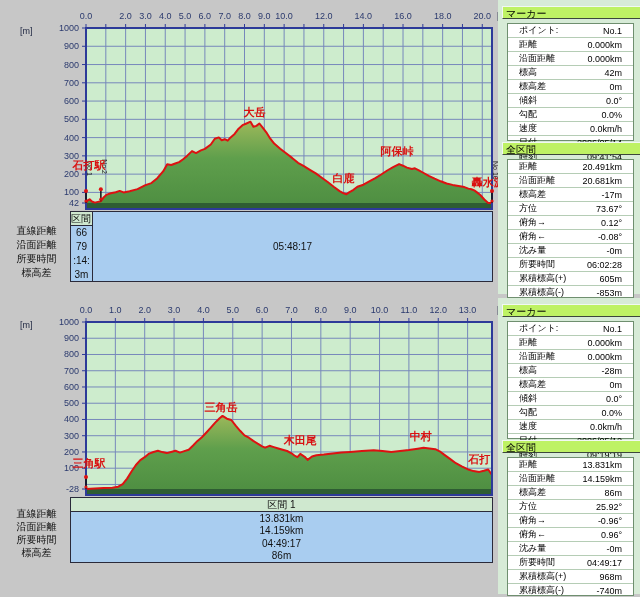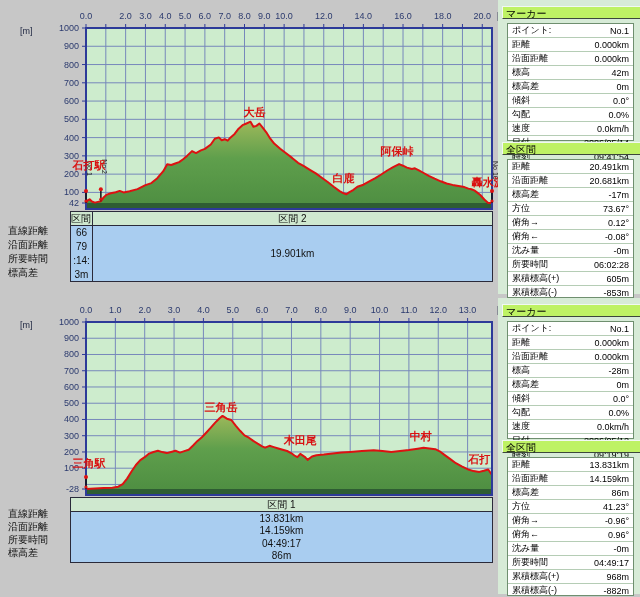--- a/index.html
+++ b/index.html
@@ -4,38 +4,38 @@
 <style>
   html,body{margin:0;padding:0;}
   body{background:#c7c7c7;font-family:"Liberation Sans","DejaVu Sans",sans-serif;}
   .stage{position:relative;width:640px;height:597px;background:#c7c7c7;overflow:hidden;}
   .panel{position:absolute;left:8px;width:640px;height:299px;}
   svg.chart{position:absolute;left:0;top:0;overflow:visible;}
   .ax{font-size:9px;fill:#2b3a6e;}
   .unit{font-size:9px;fill:#222a44;}
   .st{font-size:11px;font-weight:bold;fill:#d91111;}
   .no{font-size:7px;fill:#222222;}
-  .rowlabel{position:absolute;left:0;width:57px;text-align:left;font-size:10px;color:#111;
+  .rowlabel{position:absolute;left:0;width:57px;text-align:center;font-size:10px;color:#111;
             line-height:12px;white-space:nowrap;}
   .sectable{position:absolute;left:62px;display:flex;border:1px solid #2a2a3a;background:#a9cdf0;}
   .seccol{display:flex;flex-direction:column;overflow:hidden;}
   .seccol + .seccol{border-left:1px solid #2a2a3a;}
   .sechead{background:#cfe8cf;border-bottom:1px solid #2a2a3a;font-size:10px;color:#111;
            text-align:center;white-space:nowrap;overflow:hidden;flex:0 0 13px;line-height:13px;}
   .secbody{display:flex;flex-direction:column;flex:1;}
   .secval{flex:1;display:flex;align-items:center;justify-content:center;font-size:10px;color:#111;
           white-space:nowrap;overflow:hidden;}
   .sidebar{position:absolute;left:490px;top:0;width:150px;background:#d7ebd7;}
   .shead{position:absolute;left:4px;width:141px;height:13px;line-height:13px;font-size:10px;color:#000;
          background:#bef264;padding-left:3px;box-sizing:border-box;
          border-top:1px solid #f2f8f2;border-left:1px solid #f2f8f2;
          border-right:2px solid #3c473c;border-bottom:1px solid #3c473c;}
   .stable{position:absolute;left:9px;width:125px;background:#ffffff;border:1px solid #6f8f6f;
           display:flex;flex-direction:column;}
-  .srow{flex:1;display:flex;align-items:center;font-size:9px;color:#000;padding:0 4px;
+  .srow{flex:1;display:flex;align-items:center;font-size:9px;color:#000;padding:0 11px;
         border-bottom:1px solid #b5cdb5;white-space:nowrap;}
   .srow:last-child{border-bottom:none;}
   .srow .v{margin-left:auto;}
 </style>
 </head>
 <body>
 
 <div class="stage">
 
   <div class="panel" id="p0" style="top:0;">
@@ -169,23 +169,22 @@
         <div class="seccol" style="flex: 0 0 21px;">
           <div class="sechead">区間 1</div>
           <div class="secbody">
             <div class="secval">66</div>
             <div class="secval">79</div>
             <div class="secval">:14:</div>
             <div class="secval">3m</div>
           </div>
         </div>
         <div class="seccol" style="flex: 1 1 auto;">
-          <div class="sechead">区間 2</div>
           <div class="secbody">
-            <div class="secval">19.901km</div>
+            <div class="secval">05:48:17</div>
           </div>
         </div>
       </div>
     <div class="sidebar" style="height:294px;">
       <div class="shead" style="top:6px;">マーカー</div>
       <div class="stable" id="mk0" style="top:23px;height:116px;">
           <div class="srow">
             <span>ポイント:</span>
             <span class="v">No.1</span>
           </div>
@@ -448,21 +447,21 @@
           <div class="srow">
             <span>沿面距離</span>
             <span class="v">14.159km</span>
           </div>
           <div class="srow">
             <span>標高差</span>
             <span class="v">86m</span>
           </div>
           <div class="srow">
             <span>方位</span>
-            <span class="v">41.23°</span>
+            <span class="v">25.92°</span>
           </div>
           <div class="srow">
             <span>俯角→</span>
             <span class="v">-0.96°</span>
           </div>
           <div class="srow">
             <span>俯角←</span>
             <span class="v">0.96°</span>
           </div>
           <div class="srow">
@@ -472,19 +471,19 @@
           <div class="srow">
             <span>所要時間</span>
             <span class="v">04:49:17</span>
           </div>
           <div class="srow">
             <span>累積標高(+)</span>
             <span class="v">968m</span>
           </div>
           <div class="srow">
             <span>累積標高(-)</span>
-            <span class="v">-882m</span>
+            <span class="v">-740m</span>
           </div>
         </div>
     </div>
   </div>
 
 </div>
 
 </body></html>

